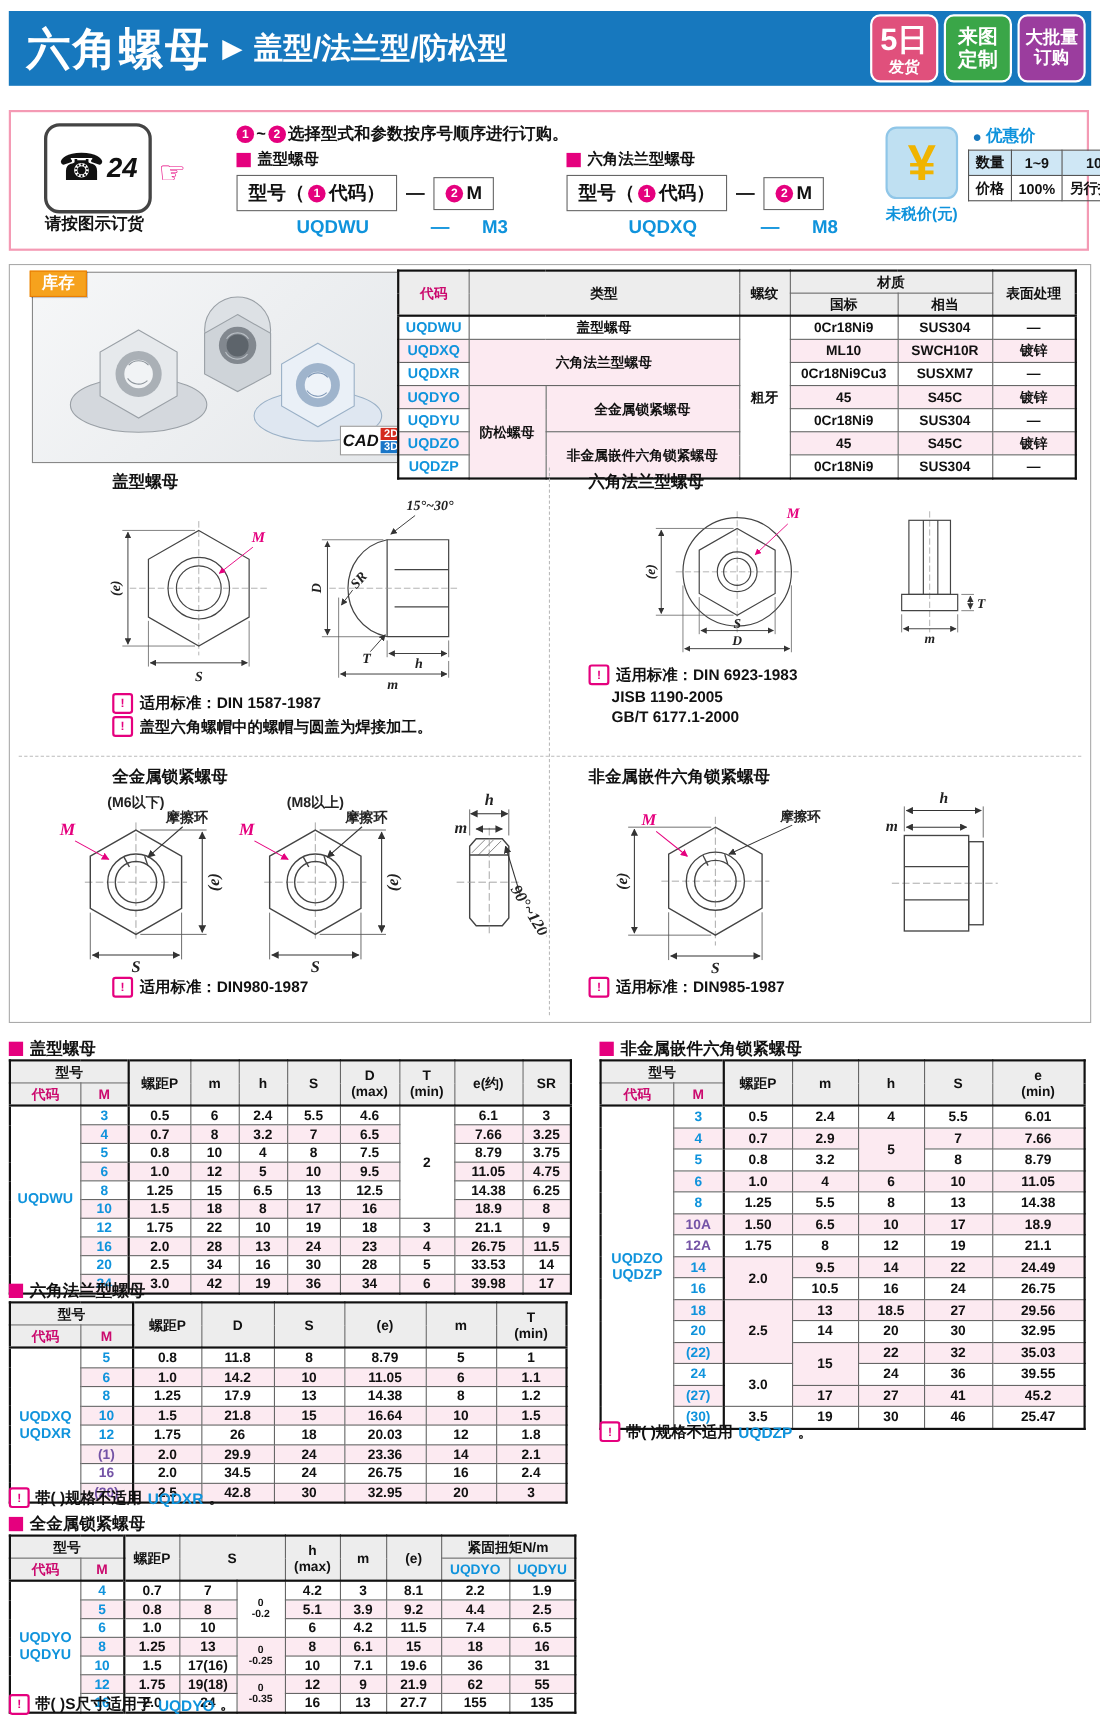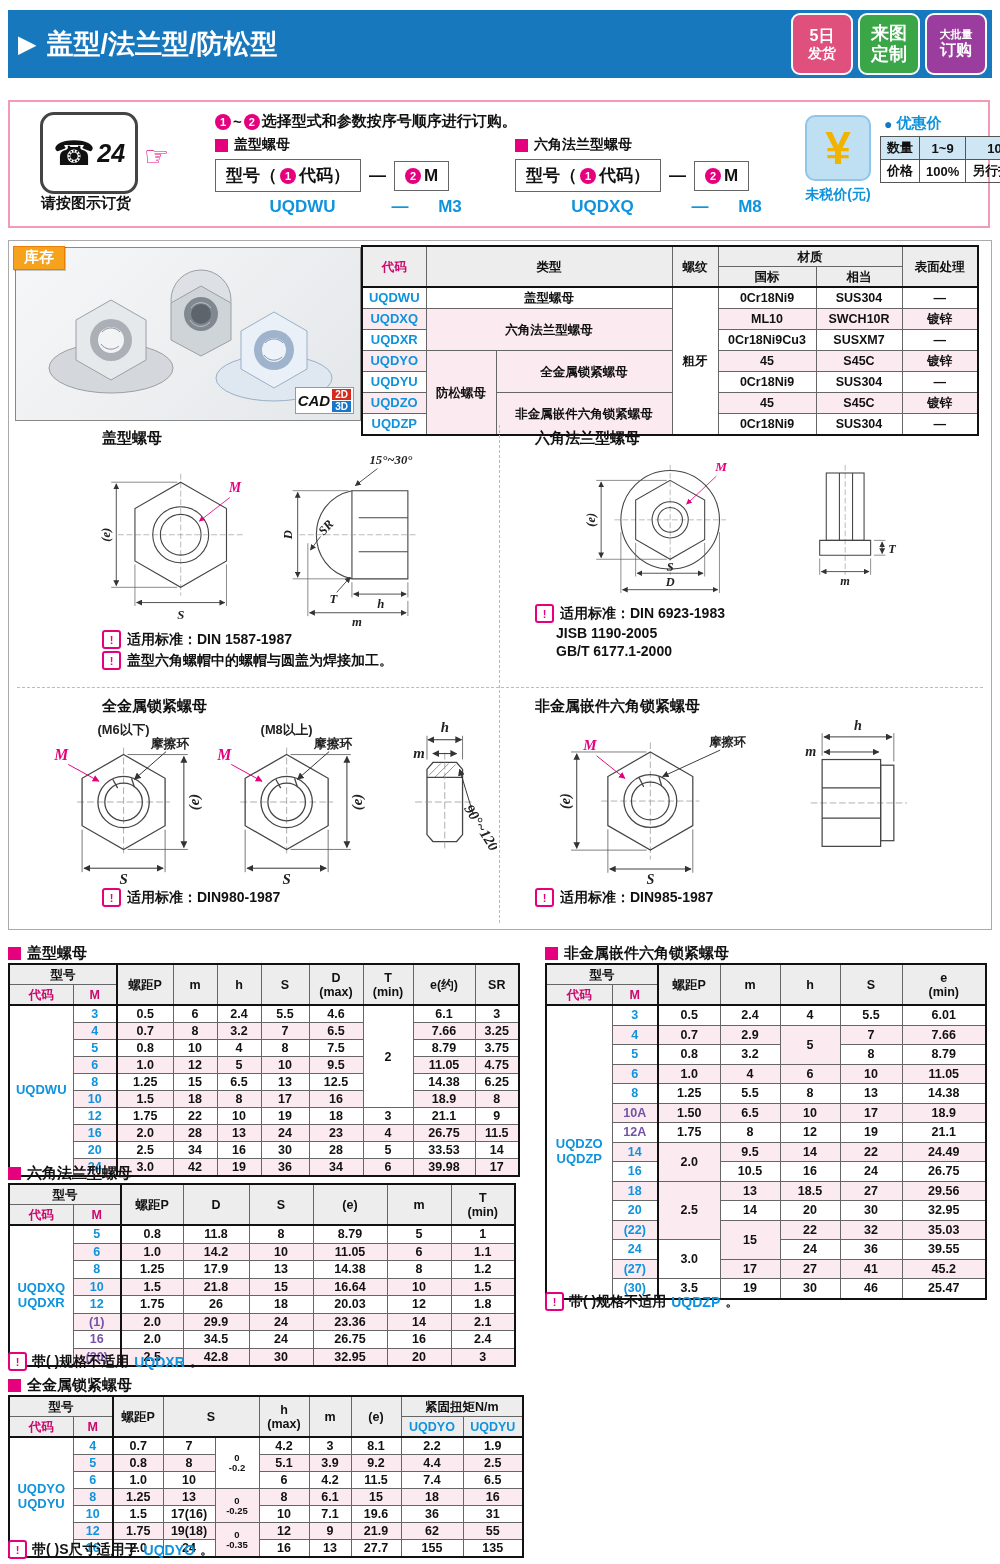--- a/index.html
+++ b/index.html
@@ -8,21 +8,21 @@
   
   .header-bar{position:absolute;left:8px;top:10px;width:984px;height:68px;background:#1778be;
               display:flex;align-items:center;}
   .title{color:#fff;font-size:40px;font-weight:bold;margin-left:16px;letter-spacing:2px;white-space:nowrap;}
   .arrow{color:#fff;font-size:24px;margin:0 10px;}
   .subtitle{color:#fff;font-size:27px;font-weight:bold;white-space:nowrap;}
   .badges{position:absolute;right:5px;top:3px;display:flex;gap:5px;}
   .badge{width:58px;height:58px;border-radius:9px;border:2px solid #fff;color:#fff;font-weight:bold;
          display:flex;flex-direction:column;align-items:center;justify-content:center;line-height:1.15;}
   .badge .l1{font-size:18px;} .badge .l2{font-size:14px;}
-  .badge-delivery{background:#e0507c;} .badge-delivery .l1{font-size:16px;}
+  .badge-delivery{background:#e0507c;} .badge-delivery .l1{font-size:28px;}
   .badge-custom{background:#3aa648;} .badge-bulk{background:#9b3d9e;}
   
   .order-box{position:absolute;left:8px;top:100px;width:978px;height:124px;border:2px solid #f49ab4;background:#fff;}
   .phone-box{position:absolute;left:30px;top:10px;width:92px;height:76px;border:3px solid #444;border-radius:14px;
              display:flex;align-items:center;justify-content:center;gap:2px;}
   .phone-glyph{font-size:34px;} .phone-24{font-size:25px;font-weight:bold;font-style:italic;}
   .phone-caption{position:absolute;left:16px;top:92px;width:120px;text-align:center;font-weight:bold;font-size:15px;}
   .hand{position:absolute;left:134px;top:38px;color:#e5007e;font-size:28px;font-weight:bold;}
   .instruction{position:absolute;left:205px;top:10px;font-size:15px;font-weight:bold;display:flex;align-items:center;gap:2px;}
   .circ{width:16px;height:16px;border-radius:50%;background:#e5007e;color:#fff;font-size:11px;font-weight:bold;
@@ -39,22 +39,22 @@
   .price-icon{position:absolute;left:795px;top:13px;width:62px;height:62px;background:#bfe0f2;border:2px solid #8fc6e8;
               border-radius:10px;color:#f0b400;font-size:46px;font-weight:bold;display:flex;align-items:center;justify-content:center;}
   .price-caption{position:absolute;left:780px;top:84px;width:96px;text-align:center;color:#0f93dc;font-weight:bold;font-size:14px;}
   .price-title{position:absolute;left:874px;top:12px;color:#0f93dc;font-weight:bold;font-size:15px;display:flex;align-items:center;gap:4px;}
   .price-title .dot{color:#1778be;font-size:14px;}
   .price-table{position:absolute;left:870px;top:34px;border-collapse:collapse;font-size:13px;font-weight:bold;}
   .price-table td{border:1px solid #555;padding:2px 6px;text-align:center;white-space:nowrap;}
   .price-table tr:first-child td{background:#cfe7f5;}
   
   .main-panel{position:absolute;left:8px;top:240px;width:982px;height:688px;border:1px solid #aaa;background:#fff;}
-  .photo-box{position:absolute;left:6px;top:6px;width:344px;height:172px;border:1px solid #888;
-             background:linear-gradient(135deg,#f6f7f8,#e4e7ea);}
+  .photo-box{position:absolute;left:20px;top:6px;width:344px;height:172px;border:1px solid #888;
+             background:linear-gradient(135deg,#f6f7f8,#e4e7ea);text-align:center;}
   .stock-tag{position:absolute;left:-3px;top:-2px;background:#f6a21d;color:#fff;font-weight:bold;font-size:15px;
              padding:1px 10px 2px;border:1px solid #e87e04;box-shadow:1px 1px 0 rgba(0,0,0,.2);}
   .cad-badge{position:absolute;right:6px;bottom:6px;display:flex;align-items:center;background:#fff;border:1px solid #999;padding:1px 2px;gap:2px;}
   .cad-label{font-weight:bold;font-size:15px;font-style:italic;}
   .cad-col{display:flex;flex-direction:column;gap:1px;}
   .cad2d{background:#d42b1e;color:#fff;font-size:10px;font-weight:bold;padding:0 3px;line-height:11px;}
   .cad3d{background:#1976c8;color:#fff;font-size:10px;font-weight:bold;padding:0 3px;line-height:11px;}
   .spec-table-wrap{position:absolute;left:352px;top:4px;}
   
   .vsep{position:absolute;left:490px;top:184px;height:498px;border-left:1px dashed #bbb;}
@@ -112,33 +112,34 @@
     <marker id="ar" viewBox="0 0 10 10" refX="9" refY="5" markerWidth="7" markerHeight="7" orient="auto-start-reverse">
       <path d="M0,0L10,5L0,10z" fill="#333"></path>
       </marker>
     <marker id="arp" viewBox="0 0 10 10" refX="9" refY="5" markerWidth="7" markerHeight="7" orient="auto-start-reverse">
       <path d="M0,0L10,5L0,10z" fill="#e5007e"></path>
       </marker>
   </defs>
 </svg>
 
 <div class="header-bar">
+  <span class="title">六角螺母</span>
   <span class="arrow">▶</span>
   <span class="subtitle">盖型/法兰型/防松型</span>
   <div class="badges">
     <div class="badge badge-delivery">
       <span class="l1">5日</span>
       <span class="l2">发货</span>
     </div>
     <div class="badge badge-custom">
       <span class="l1">来图</span>
       <span class="l1">定制</span>
     </div>
     <div class="badge badge-bulk">
-      <span class="l2" style="font-size:11px">大批量</span>
+      <span class="l2" style="font-size:16px">大批量</span>
       <span class="l2" style="font-size:16px">订购</span>
     </div>
   </div>
 </div>
 
 <div class="order-box">
   <div class="phone-box">
     <span class="phone-glyph">☎</span>
     <span class="phone-24">24</span>
   </div>

